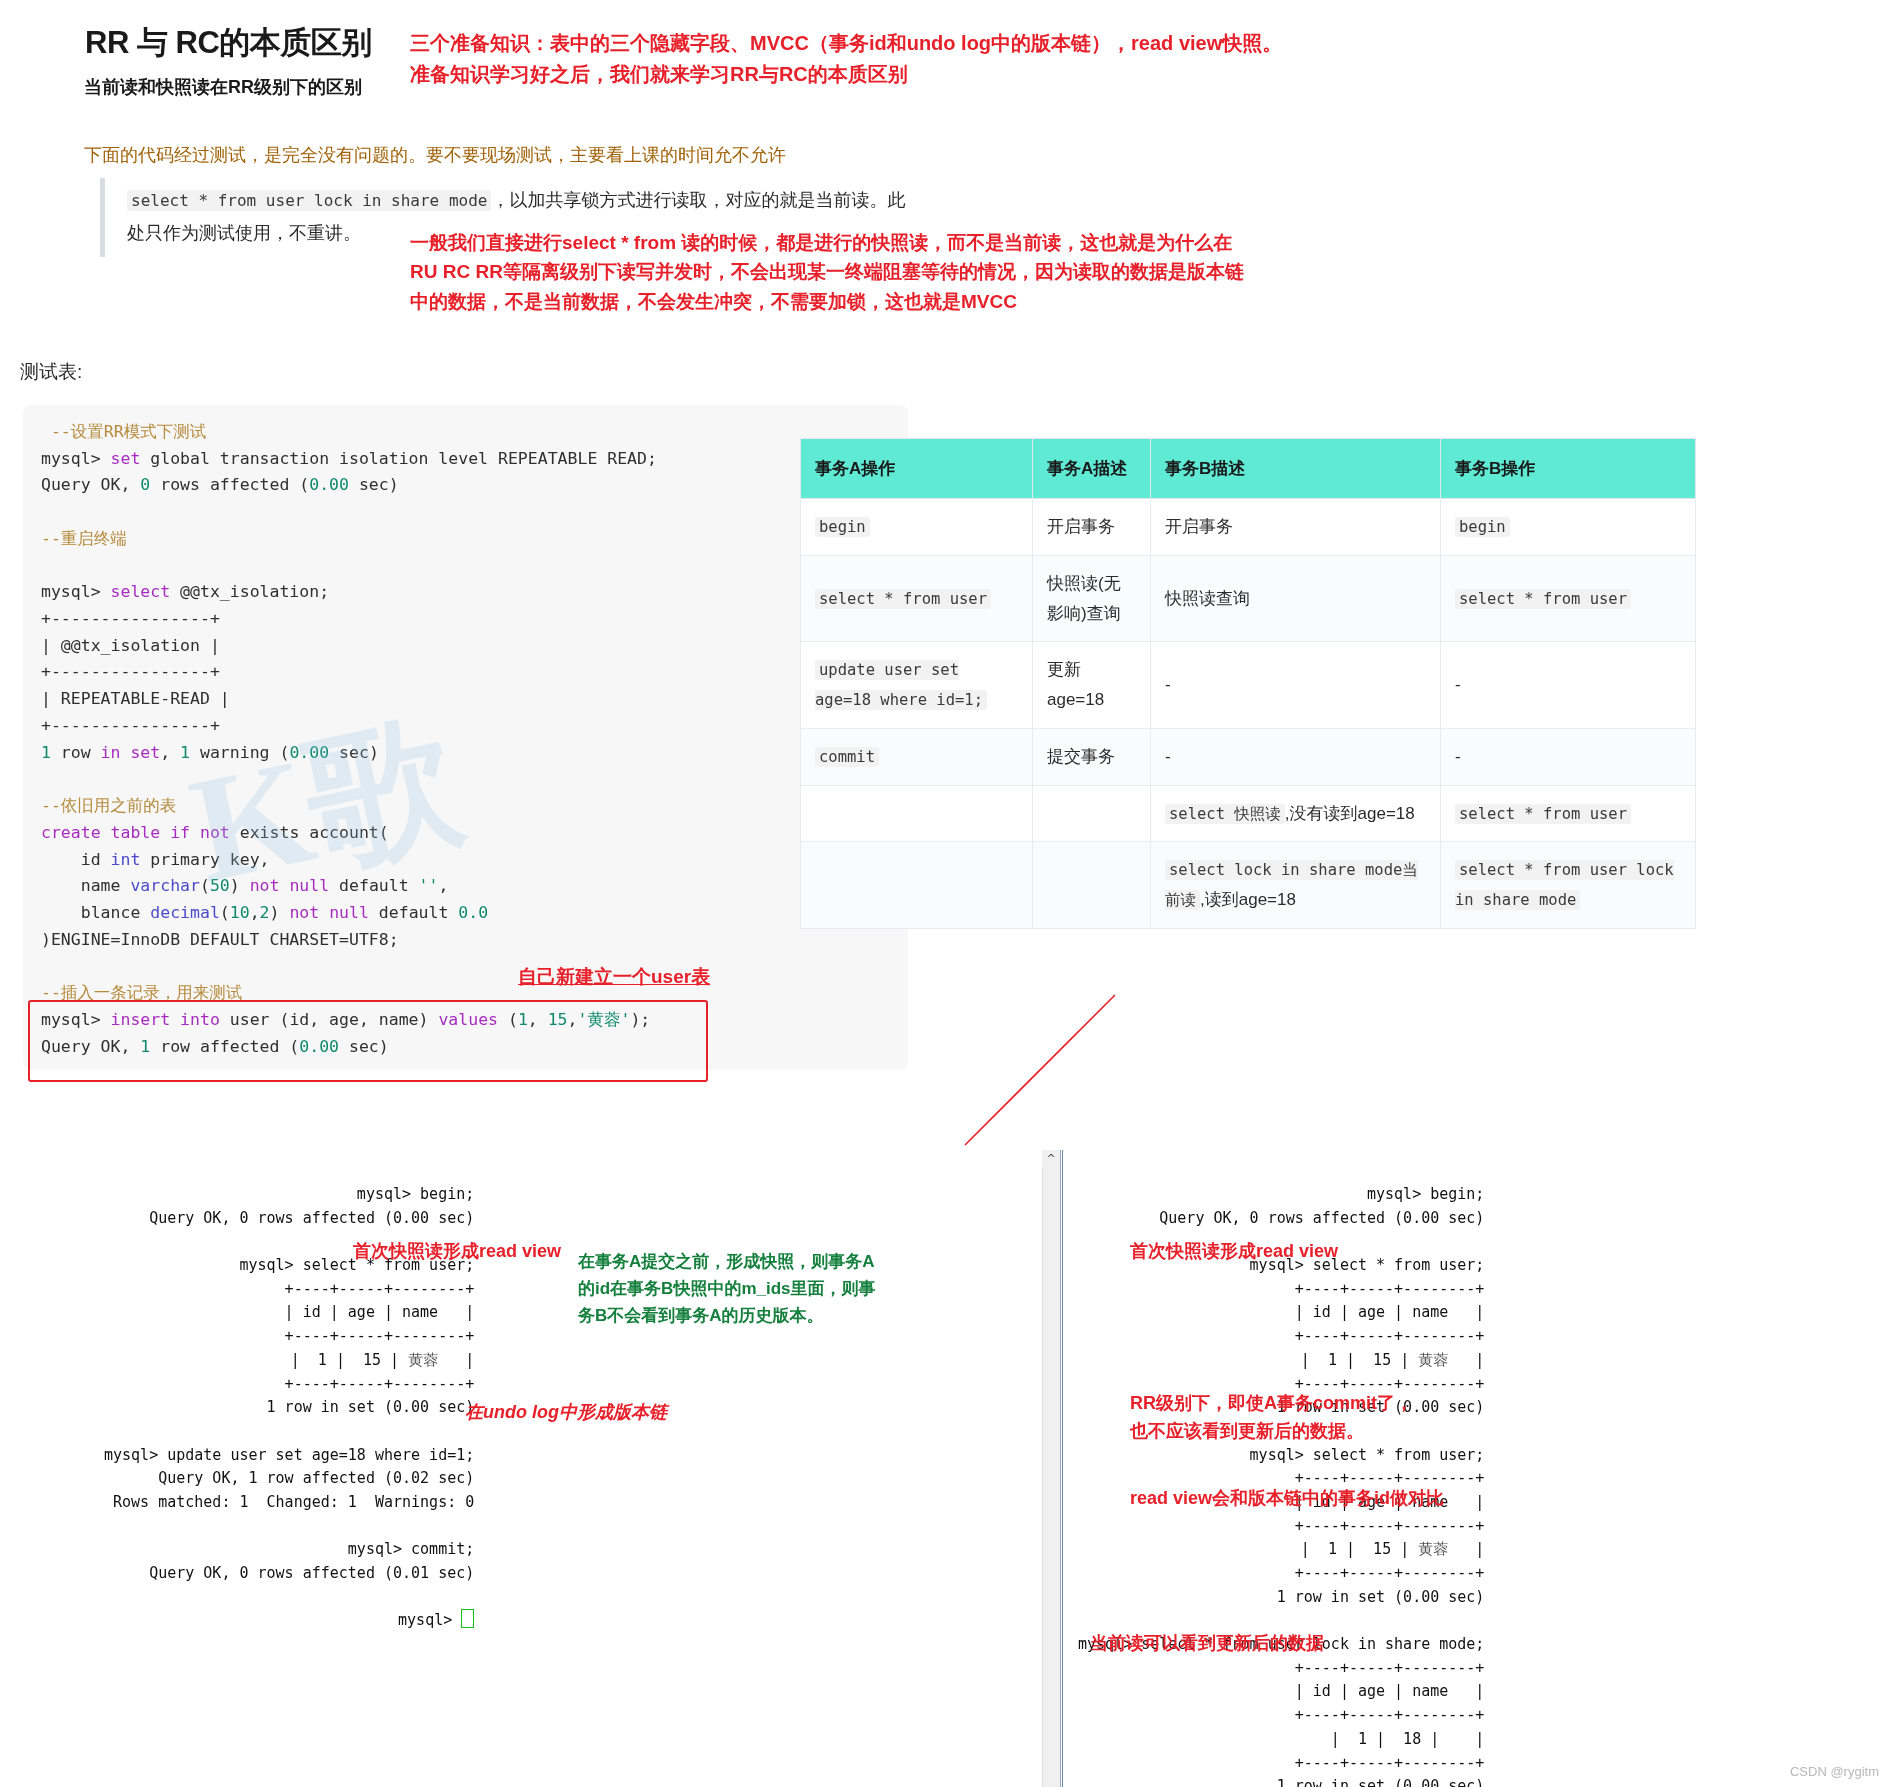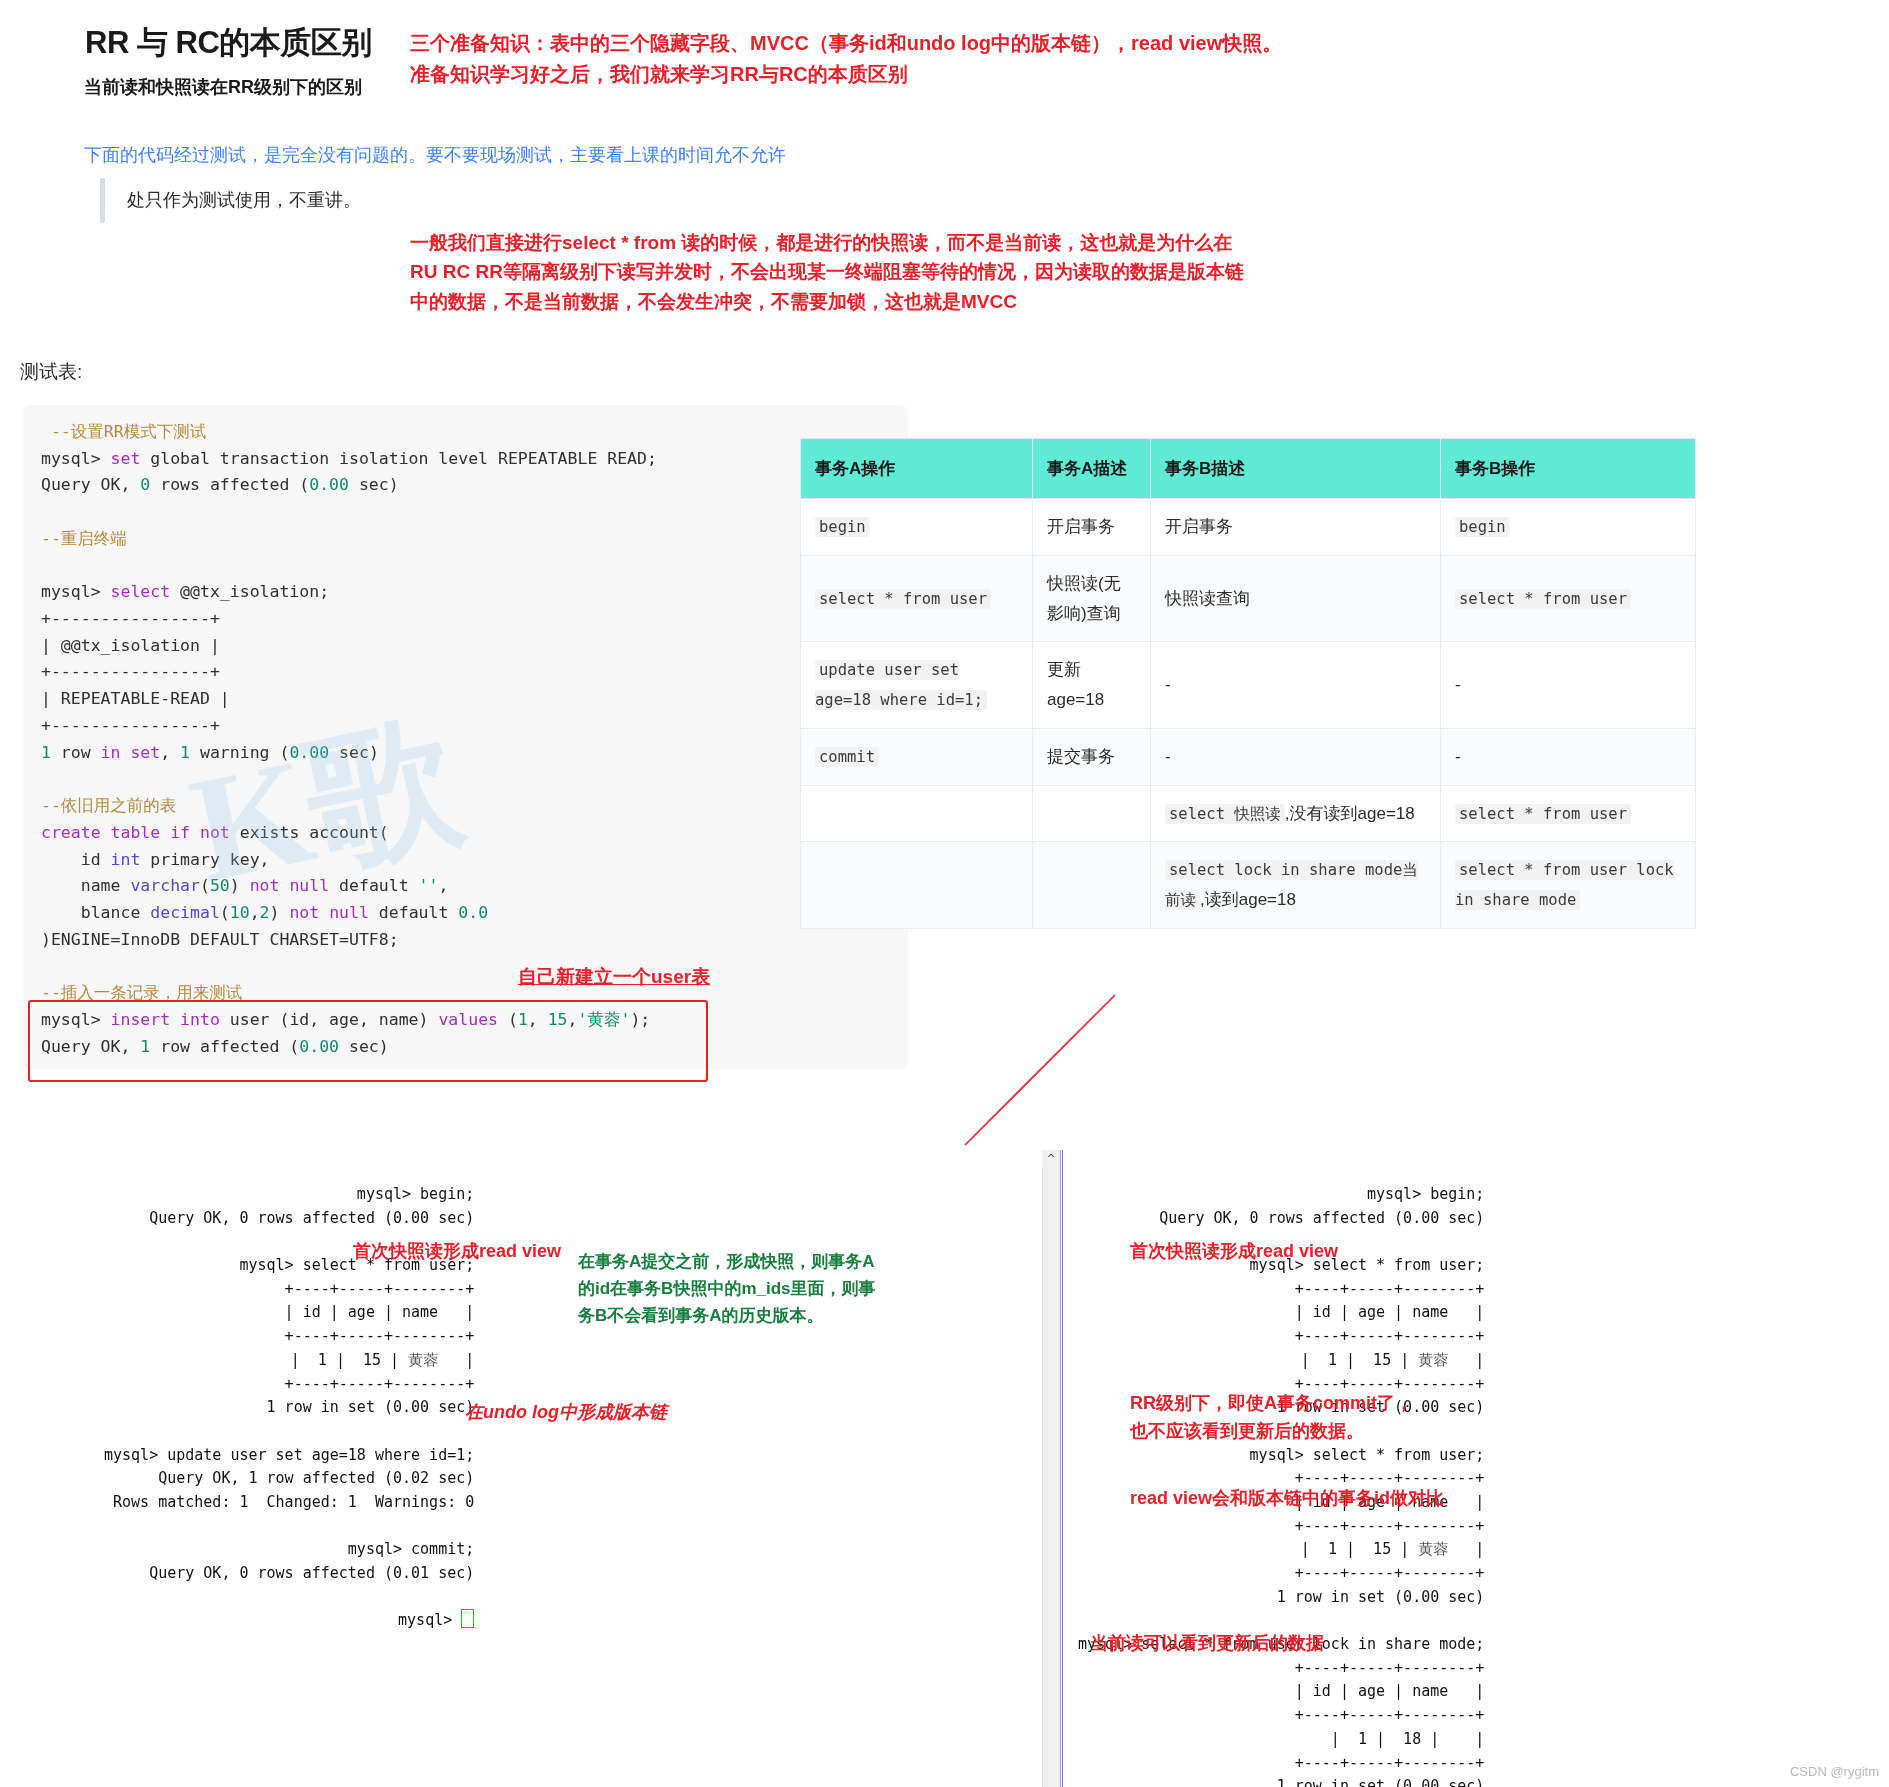--- a/index.html
+++ b/index.html
@@ -36,21 +36,21 @@
     top: 75px;
     font-size: 18px;
     font-weight: bold;
     color: #1a1a1a;
   }
   #intro-paragraph {
     position: absolute;
     left: 84px;
     top: 143px;
     font-size: 18px;
-    color: #3b82f6;
+    color: #a16207;
   }
 
   .red-note {
     color: #e8202a;
     font-weight: bold;
     position: absolute;
     line-height: 1.55;
     white-space: pre;
   }
   .blue-note {
@@ -292,20 +292,21 @@
 
   <div id="doc-title">RR 与 RC的本质区别</div>
   <div id="doc-subtitle">当前读和快照读在RR级别下的区别</div>
 
   <div class="red-note" id="header-red-note"><span>三个准备知识：表中的三个隐藏字段、MVCC（事务id和undo log中的版本链），read view快照。</span>
 <span>准备知识学习好之后，我们就来学习RR与RC的本质区别</span></div>
 
   <div id="intro-paragraph">下面的代码经过测试，是完全没有问题的。要不要现场测试，主要看上课的时间允不允许</div>
 
   <div id="quote-block">
+    <div class="qline"><code class="inline">select * from user lock in share mode</code><span>，以加共享锁方式进行读取，对应的就是当前读。此</span></div>
     <div class="qline">处只作为测试使用，不重讲。</div>
   </div>
 
   <div class="red-note" id="body-red-note"><span>一般我们直接进行select * from 读的时候，都是进行的快照读，而不是当前读，这也就是为什么在</span>
 <span>RU RC RR等隔离级别下读写并发时，不会出现某一终端阻塞等待的情况，因为读取的数据是版本链</span>
 <span>中的数据，不是当前数据，不会发生冲突，不需要加锁，这也就是MVCC</span></div>
 
   <div id="testtable-label">测试表:</div>
 
   <div id="code-block">

